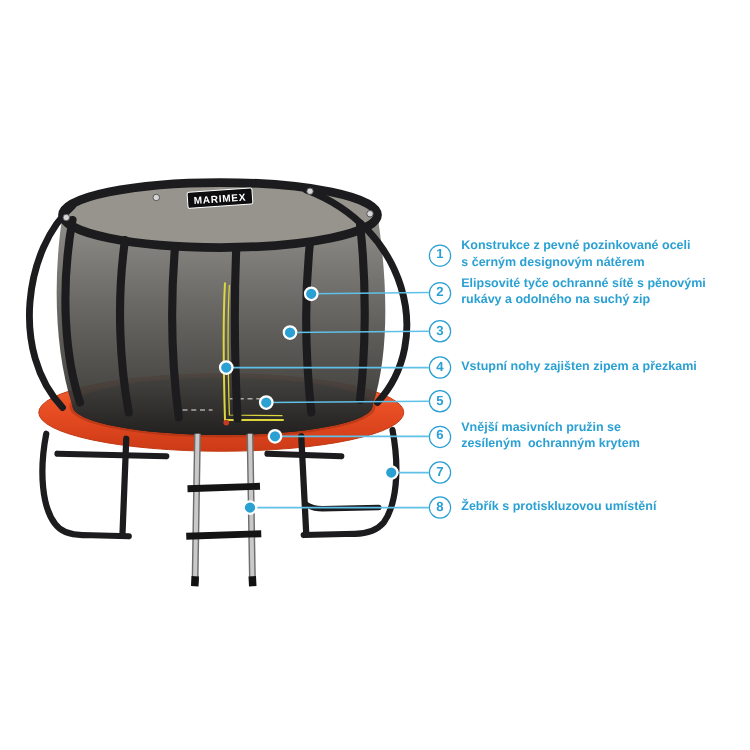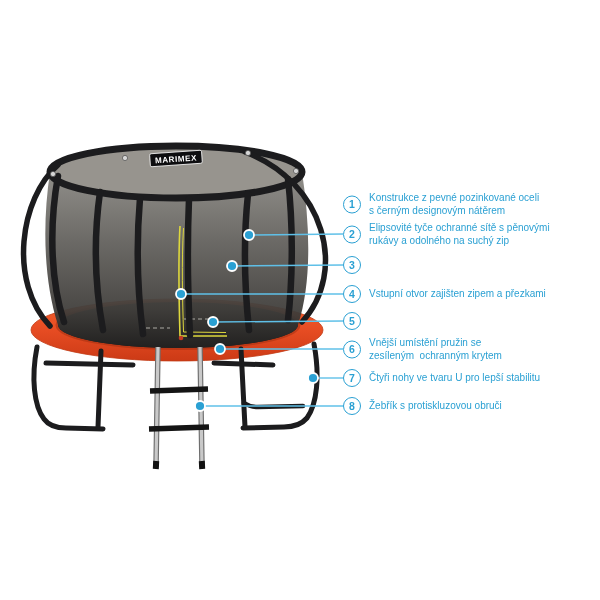--- a/index.html
+++ b/index.html
@@ -16,21 +16,21 @@
     position:absolute;left:343px;display:flex;align-items:center;gap:8px;
     transform:translateY(-50%);
   }
   .num{
     flex:0 0 auto;width:18px;height:18px;border-radius:50%;
     border:1.7px solid var(--accent);color:var(--accent);background:#fff;
     display:flex;align-items:center;justify-content:center;
     font-size:10.5px;font-weight:bold;line-height:1;
   }
   .txt{
-    color:var(--accent);font-size:10px;font-weight:normal;line-height:12.5px;
+    color:var(--accent);font-size:10px;font-weight:bold;line-height:12.5px;
     white-space:pre-wrap;
   }
   .c1{top:204px}.c2{top:234px}.c3{top:265px}.c4{top:294px}
   .c5{top:321px}.c6{top:349px}.c7{top:378px}.c8{top:406px}
 </style>
 </head>
 <body>
 
 <div id="stage">
 
@@ -142,32 +142,31 @@
   <div class="callout c2">
     <div class="num">2</div>
     <div class="txt">Elipsovité tyče ochranné sítě s pěnovými
 rukávy a odolného na suchý zip</div>
   </div>
   <div class="callout c3">
     <div class="num">3</div>
   </div>
   <div class="callout c4">
     <div class="num">4</div>
-    <div class="txt">Vstupní otvor zajišten zipem a přezkami</div>
+    <div class="txt">Vstupní nohy zajišten zipem a přezkami</div>
   </div>
   <div class="callout c5">
     <div class="num">5</div>
   </div>
   <div class="callout c6">
     <div class="num">6</div>
-    <div class="txt">Vnější umístění pružin se
+    <div class="txt">Vnější masivních pružin se
 zesíleným  ochranným krytem</div>
   </div>
   <div class="callout c7">
     <div class="num">7</div>
-    <div class="txt">Čtyři nohy ve tvaru U pro lepší stabilitu</div>
   </div>
   <div class="callout c8">
     <div class="num">8</div>
-    <div class="txt">Žebřík s protiskluzovou obruči</div>
+    <div class="txt">Žebřík s protiskluzovou umístění</div>
   </div>
 
 </div>
 
 </body></html>

